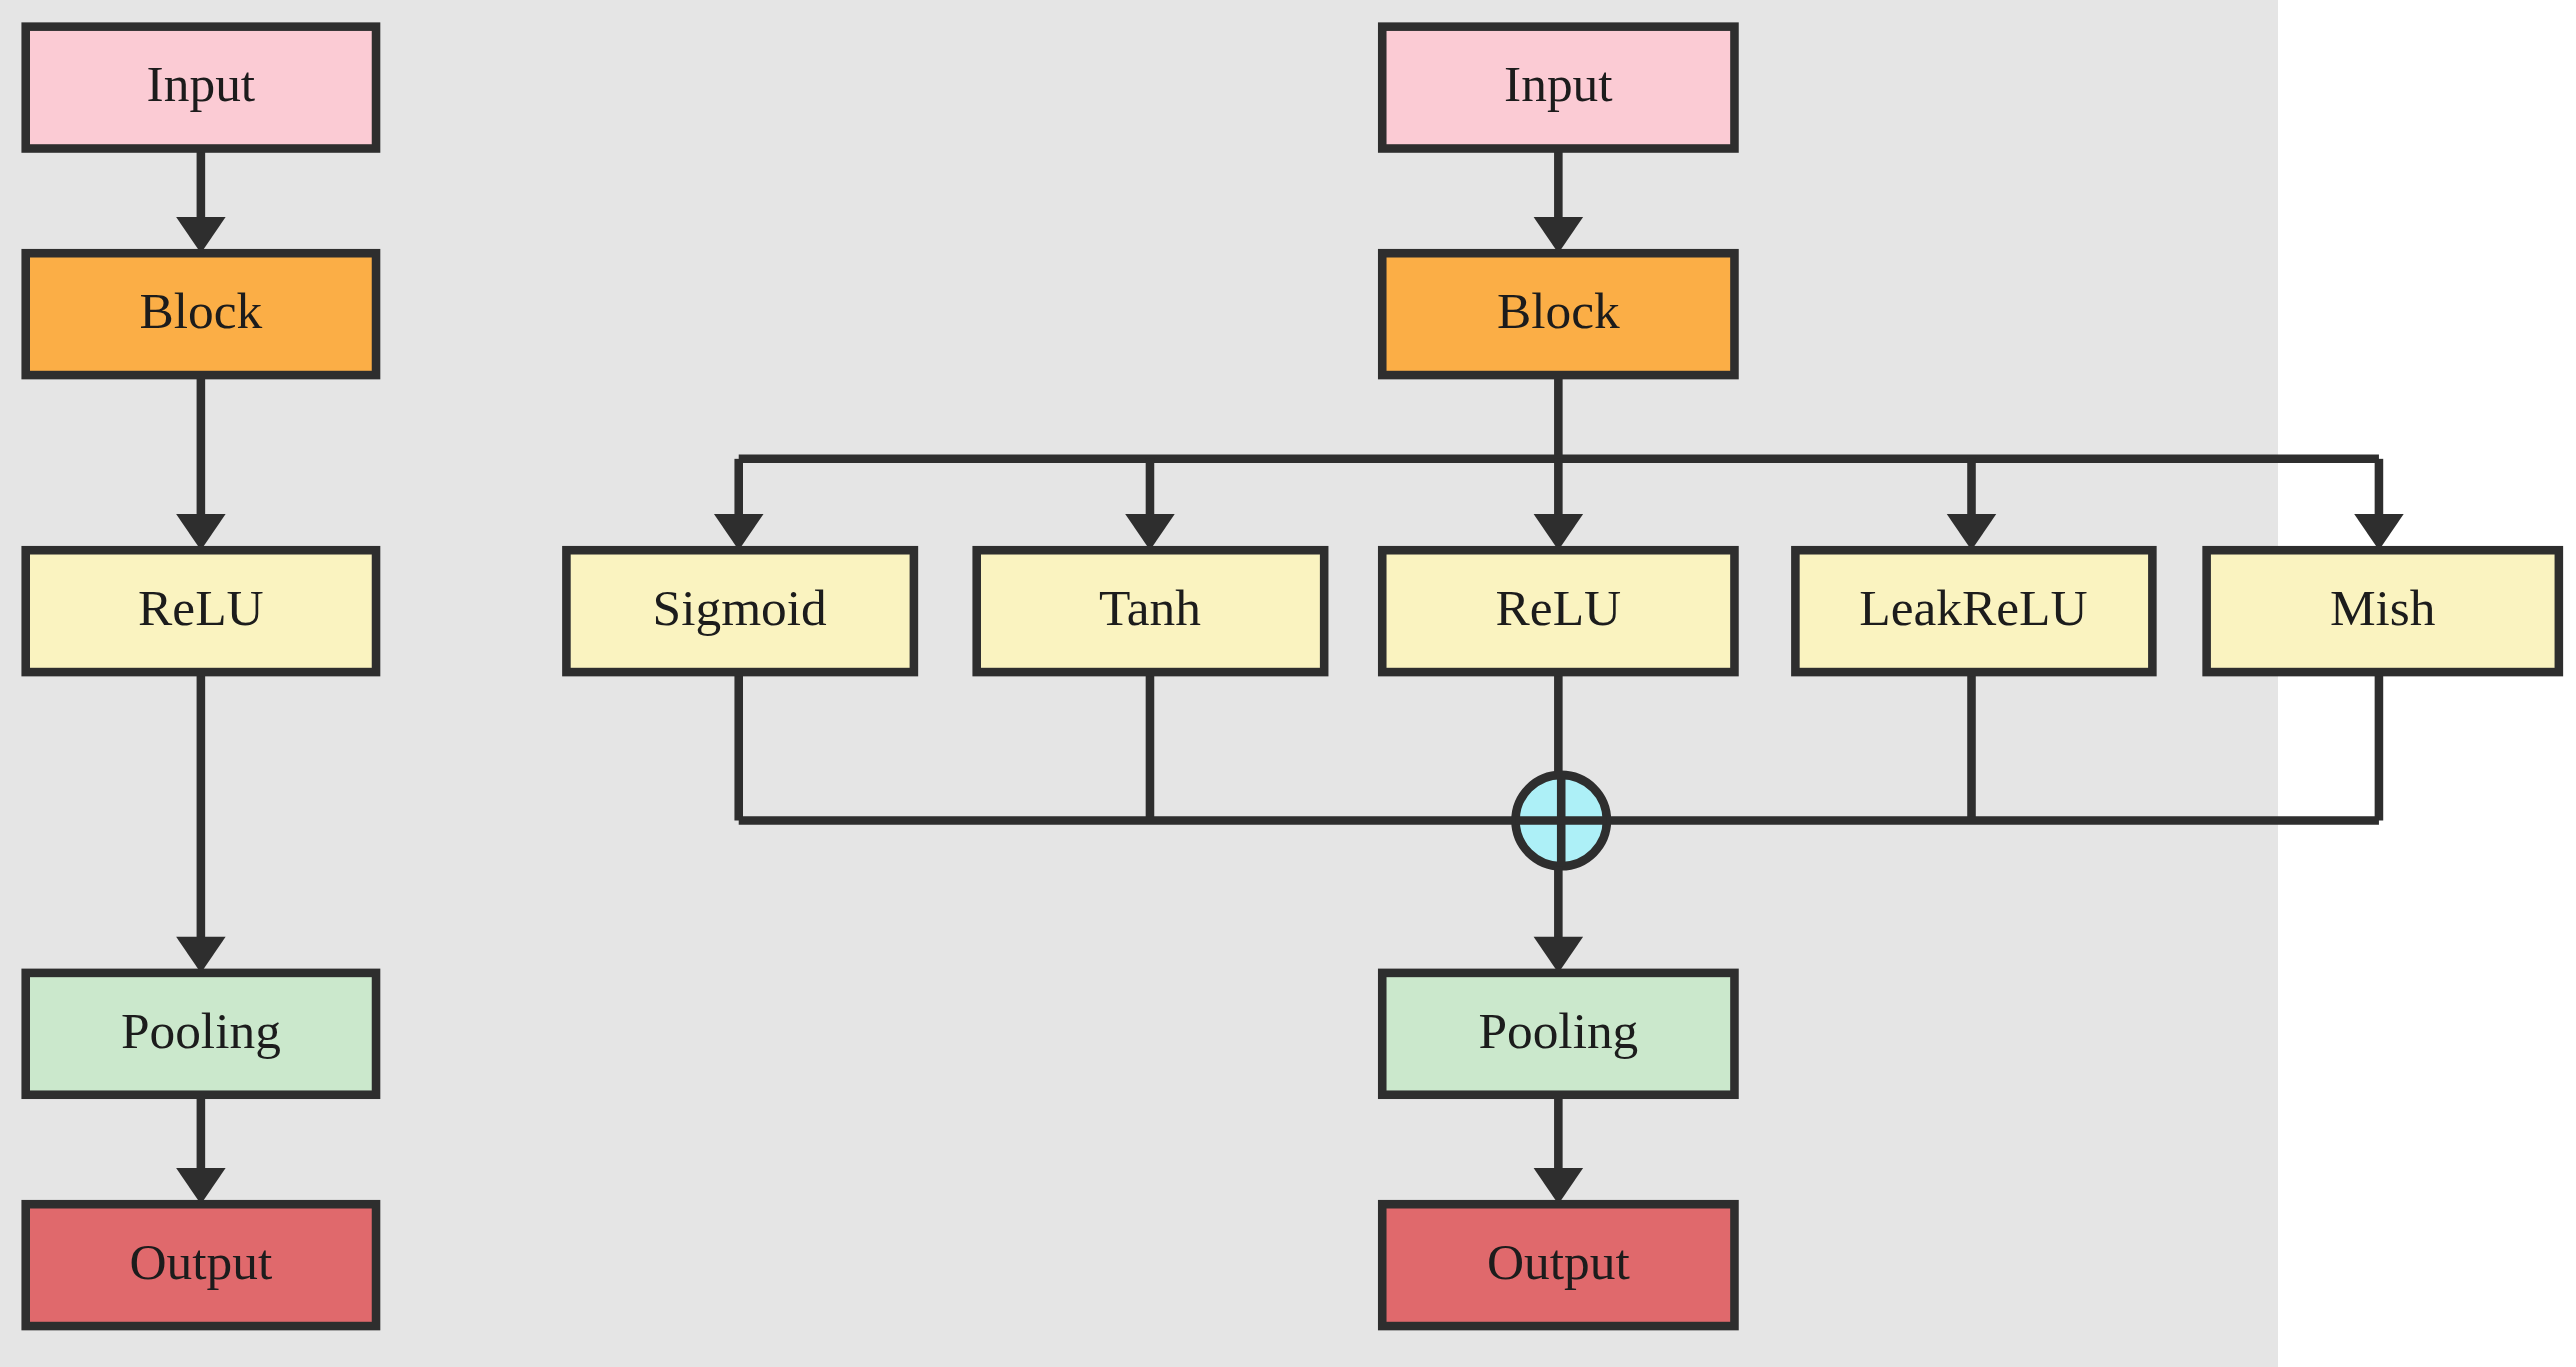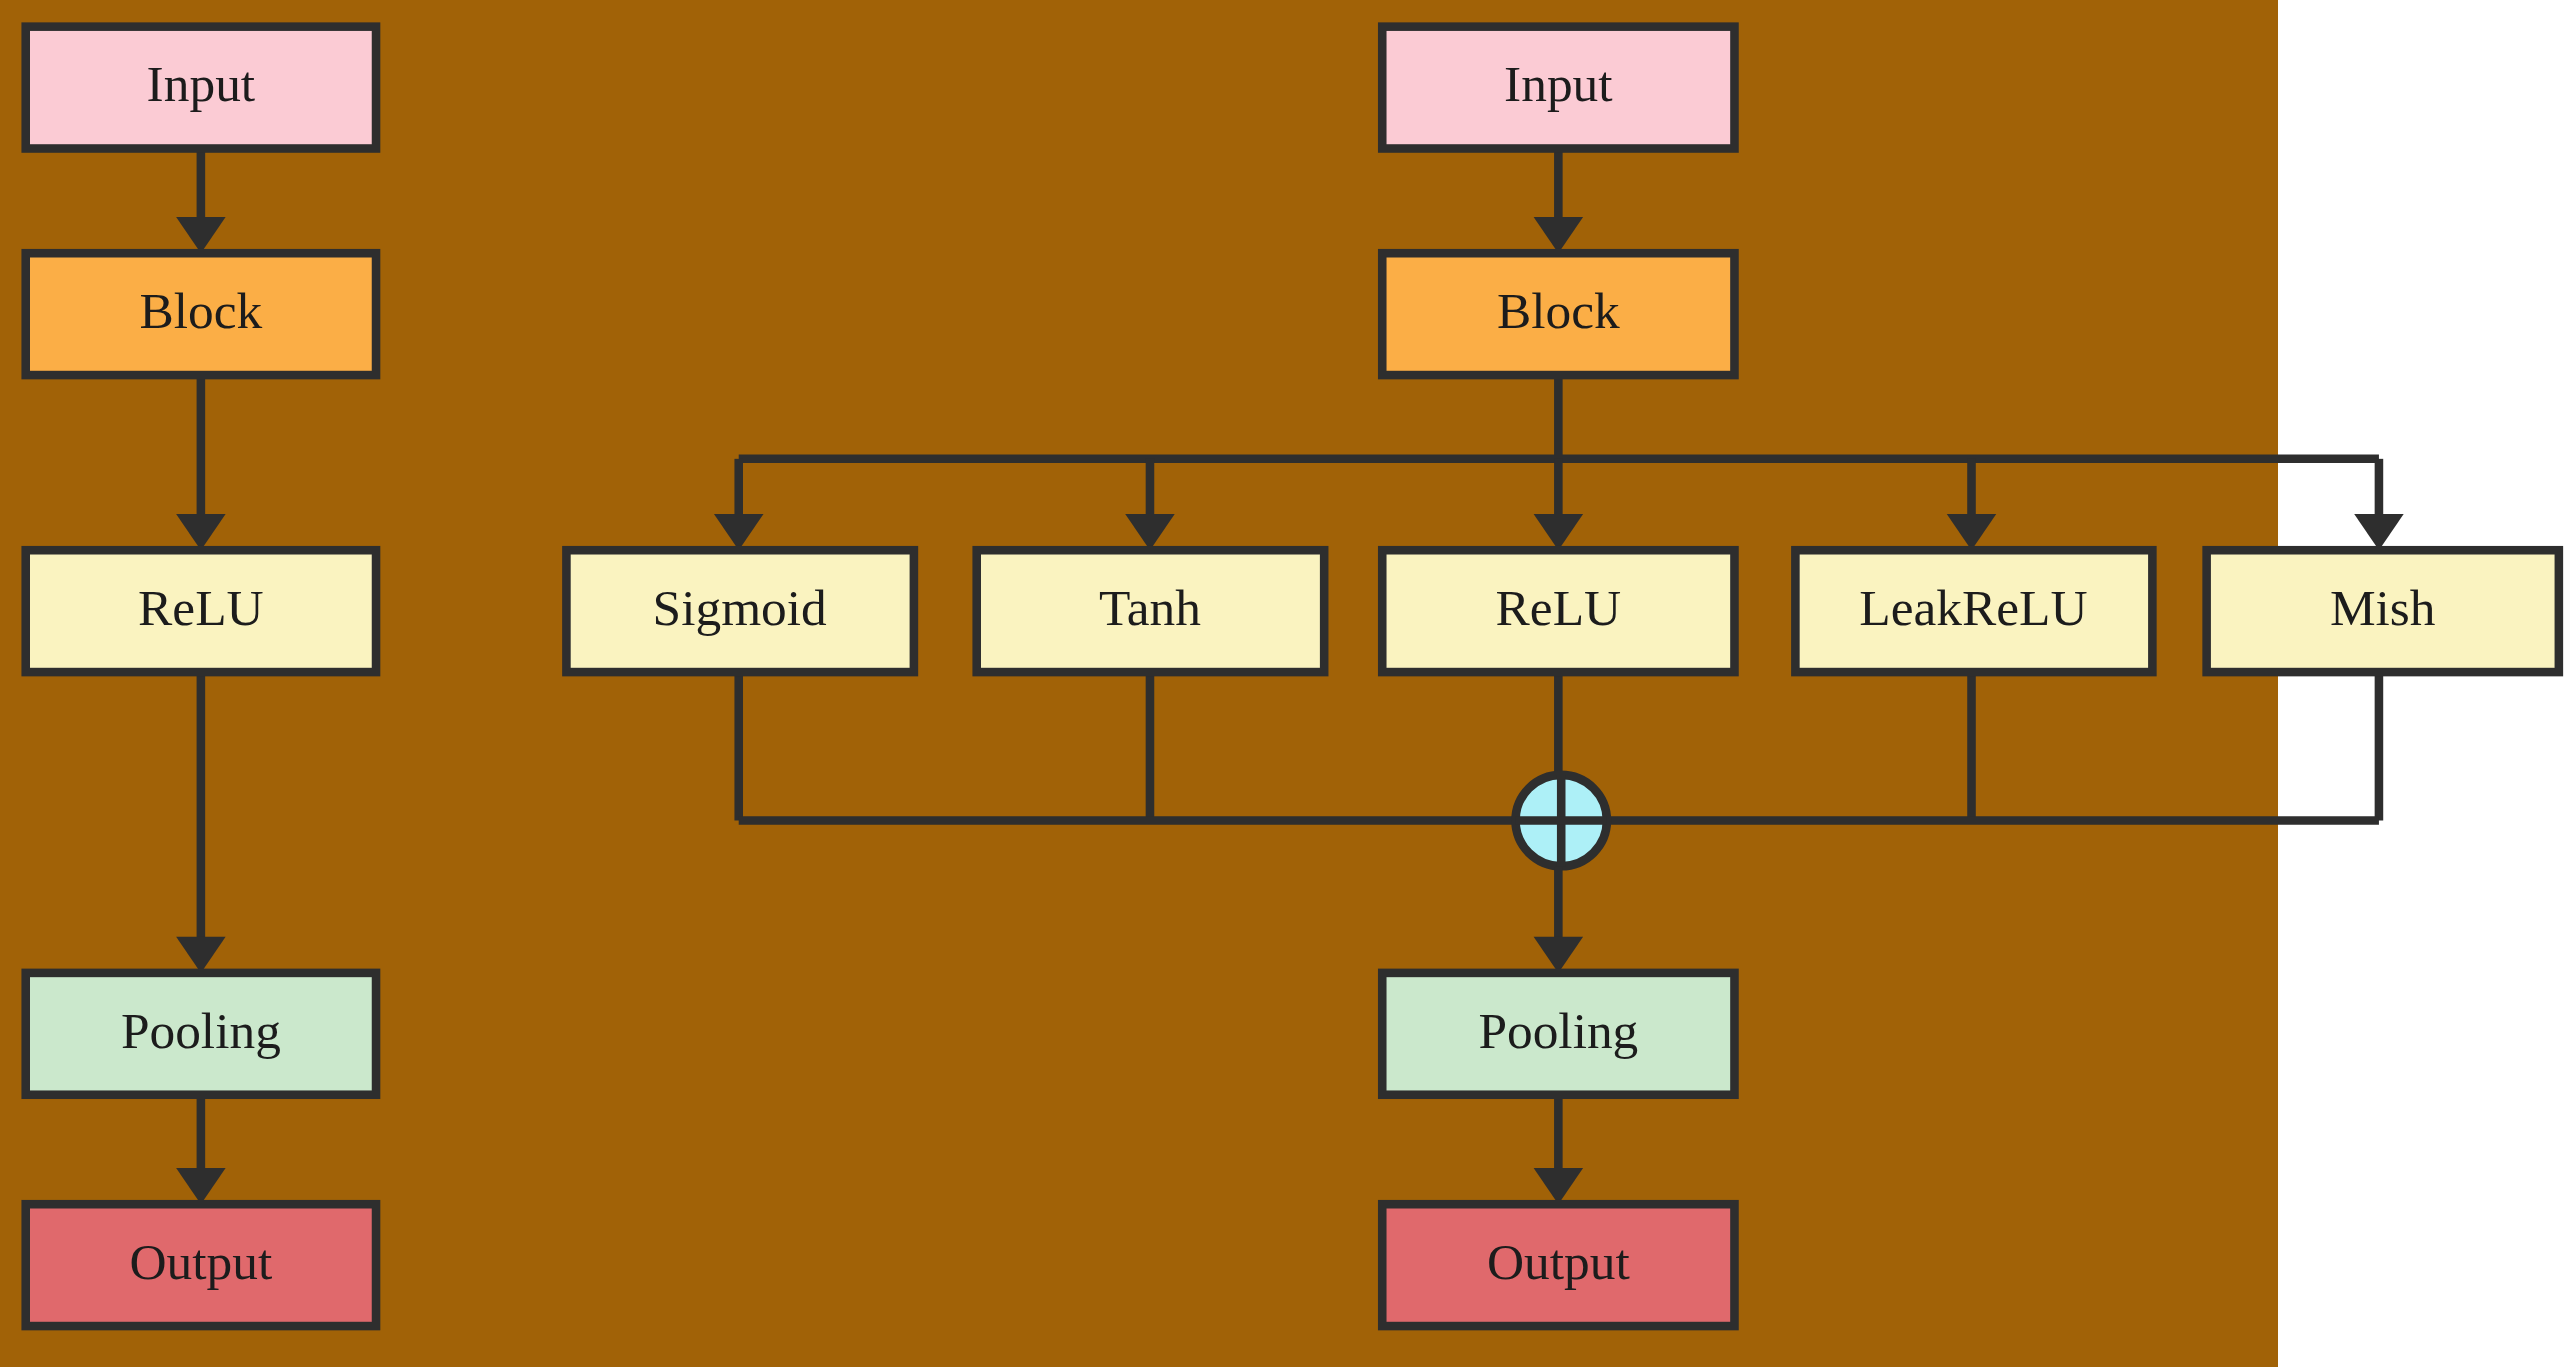--- a/index.html
+++ b/index.html
@@ -10,21 +10,21 @@
   body {
     width: 2576px;
     height: 1367px;
     overflow: hidden;
     font-family: "Liberation Serif", "DejaVu Serif", serif;
   }
   #diagram-root {
     position: relative;
     width: 2278px;
     height: 1367px;
-    background: #a16207;
+    background: #e5e5e5;
   }
   svg.diagram-canvas {
     display: block;
     width: 2576px;
     height: 1367px;
   }
   .node-rect {
     stroke: #2e2e2e;
     stroke-width: 9;
   }

